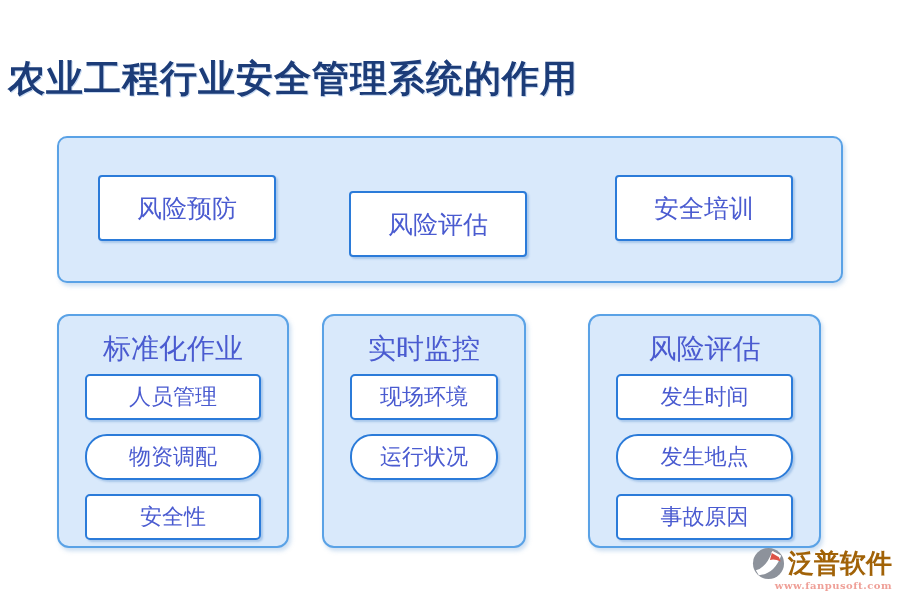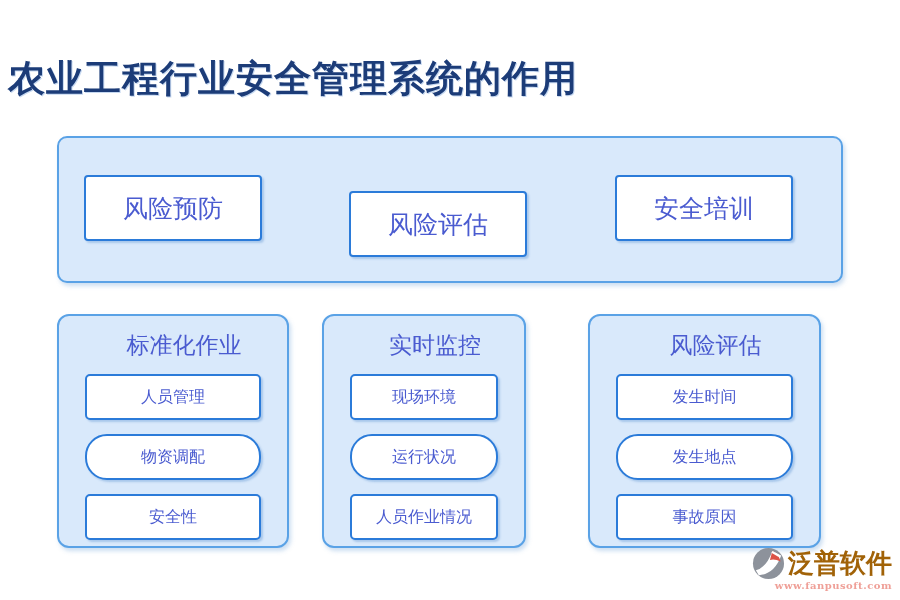--- a/index.html
+++ b/index.html
@@ -52,23 +52,22 @@
   .col-panel.p1 { left: 57px;  width: 232px; }
   .col-panel.p2 { left: 322px; width: 204px; padding-left: 15px; }
   .col-panel.p3 { left: 588px; width: 233px; }
 
   .panel-header {
     position: absolute;
     top: 14px;
     left: 0;
     width: 100%;
     text-align: center;
-    font-size: 23px;
+    font-size: 28px;
     color: #4a5bd0;
-    margin-left: 11px;
   }
 
   
   .box {
     position: absolute;
     background: #ffffff;
     border: 2px solid #2b7bd9;
     border-radius: 4px;
     box-sizing: border-box;
     display: flex;
@@ -78,29 +77,29 @@
     box-shadow: 2px 2px 2px rgba(110,160,215,0.45);
     cursor: pointer;
   }
 
   .top-box {
     top: 37px;
     width: 178px;
     height: 66px;
     font-size: 25px;
   }
-  .top-box.b1 { left: 25px; }
+  .top-box.b1 { left: 39px; }
   .top-box.b2 { left: 290px; margin-top: 16px; }
   .top-box.b3 { left: 556px; }
 
   .col-box {
     left: 26px;
     right: 26px;
     height: 46px;
-    font-size: 16px;
+    font-size: 22px;
     border-radius: 5px;
   }
   .col-box.r1 { top: 58px; }
   .col-box.r2 { top: 118px; border-radius: 22px; }
   .col-box.r3 { top: 178px; }
 
   
   .brand {
     position: absolute;
     top: 547px;
@@ -148,21 +147,20 @@
     <div class="panel-header">标准化作业</div>
     <div class="box col-box r1">人员管理</div>
     <div class="box col-box r2">物资调配</div>
     <div class="box col-box r3">安全性</div>
   </section>
 
   <section class="panel col-panel p2">
     <div class="panel-header">实时监控</div>
     <div class="box col-box r1">现场环境</div>
     <div class="box col-box r2">运行状况</div>
-    <div class="box col-box r3">人员作业情况</div>
   </section>
 
   <section class="panel col-panel p3">
     <div class="panel-header">风险评估</div>
     <div class="box col-box r1">发生时间</div>
     <div class="box col-box r2">发生地点</div>
     <div class="box col-box r3">事故原因</div>
   </section>
 
   <div class="brand">

